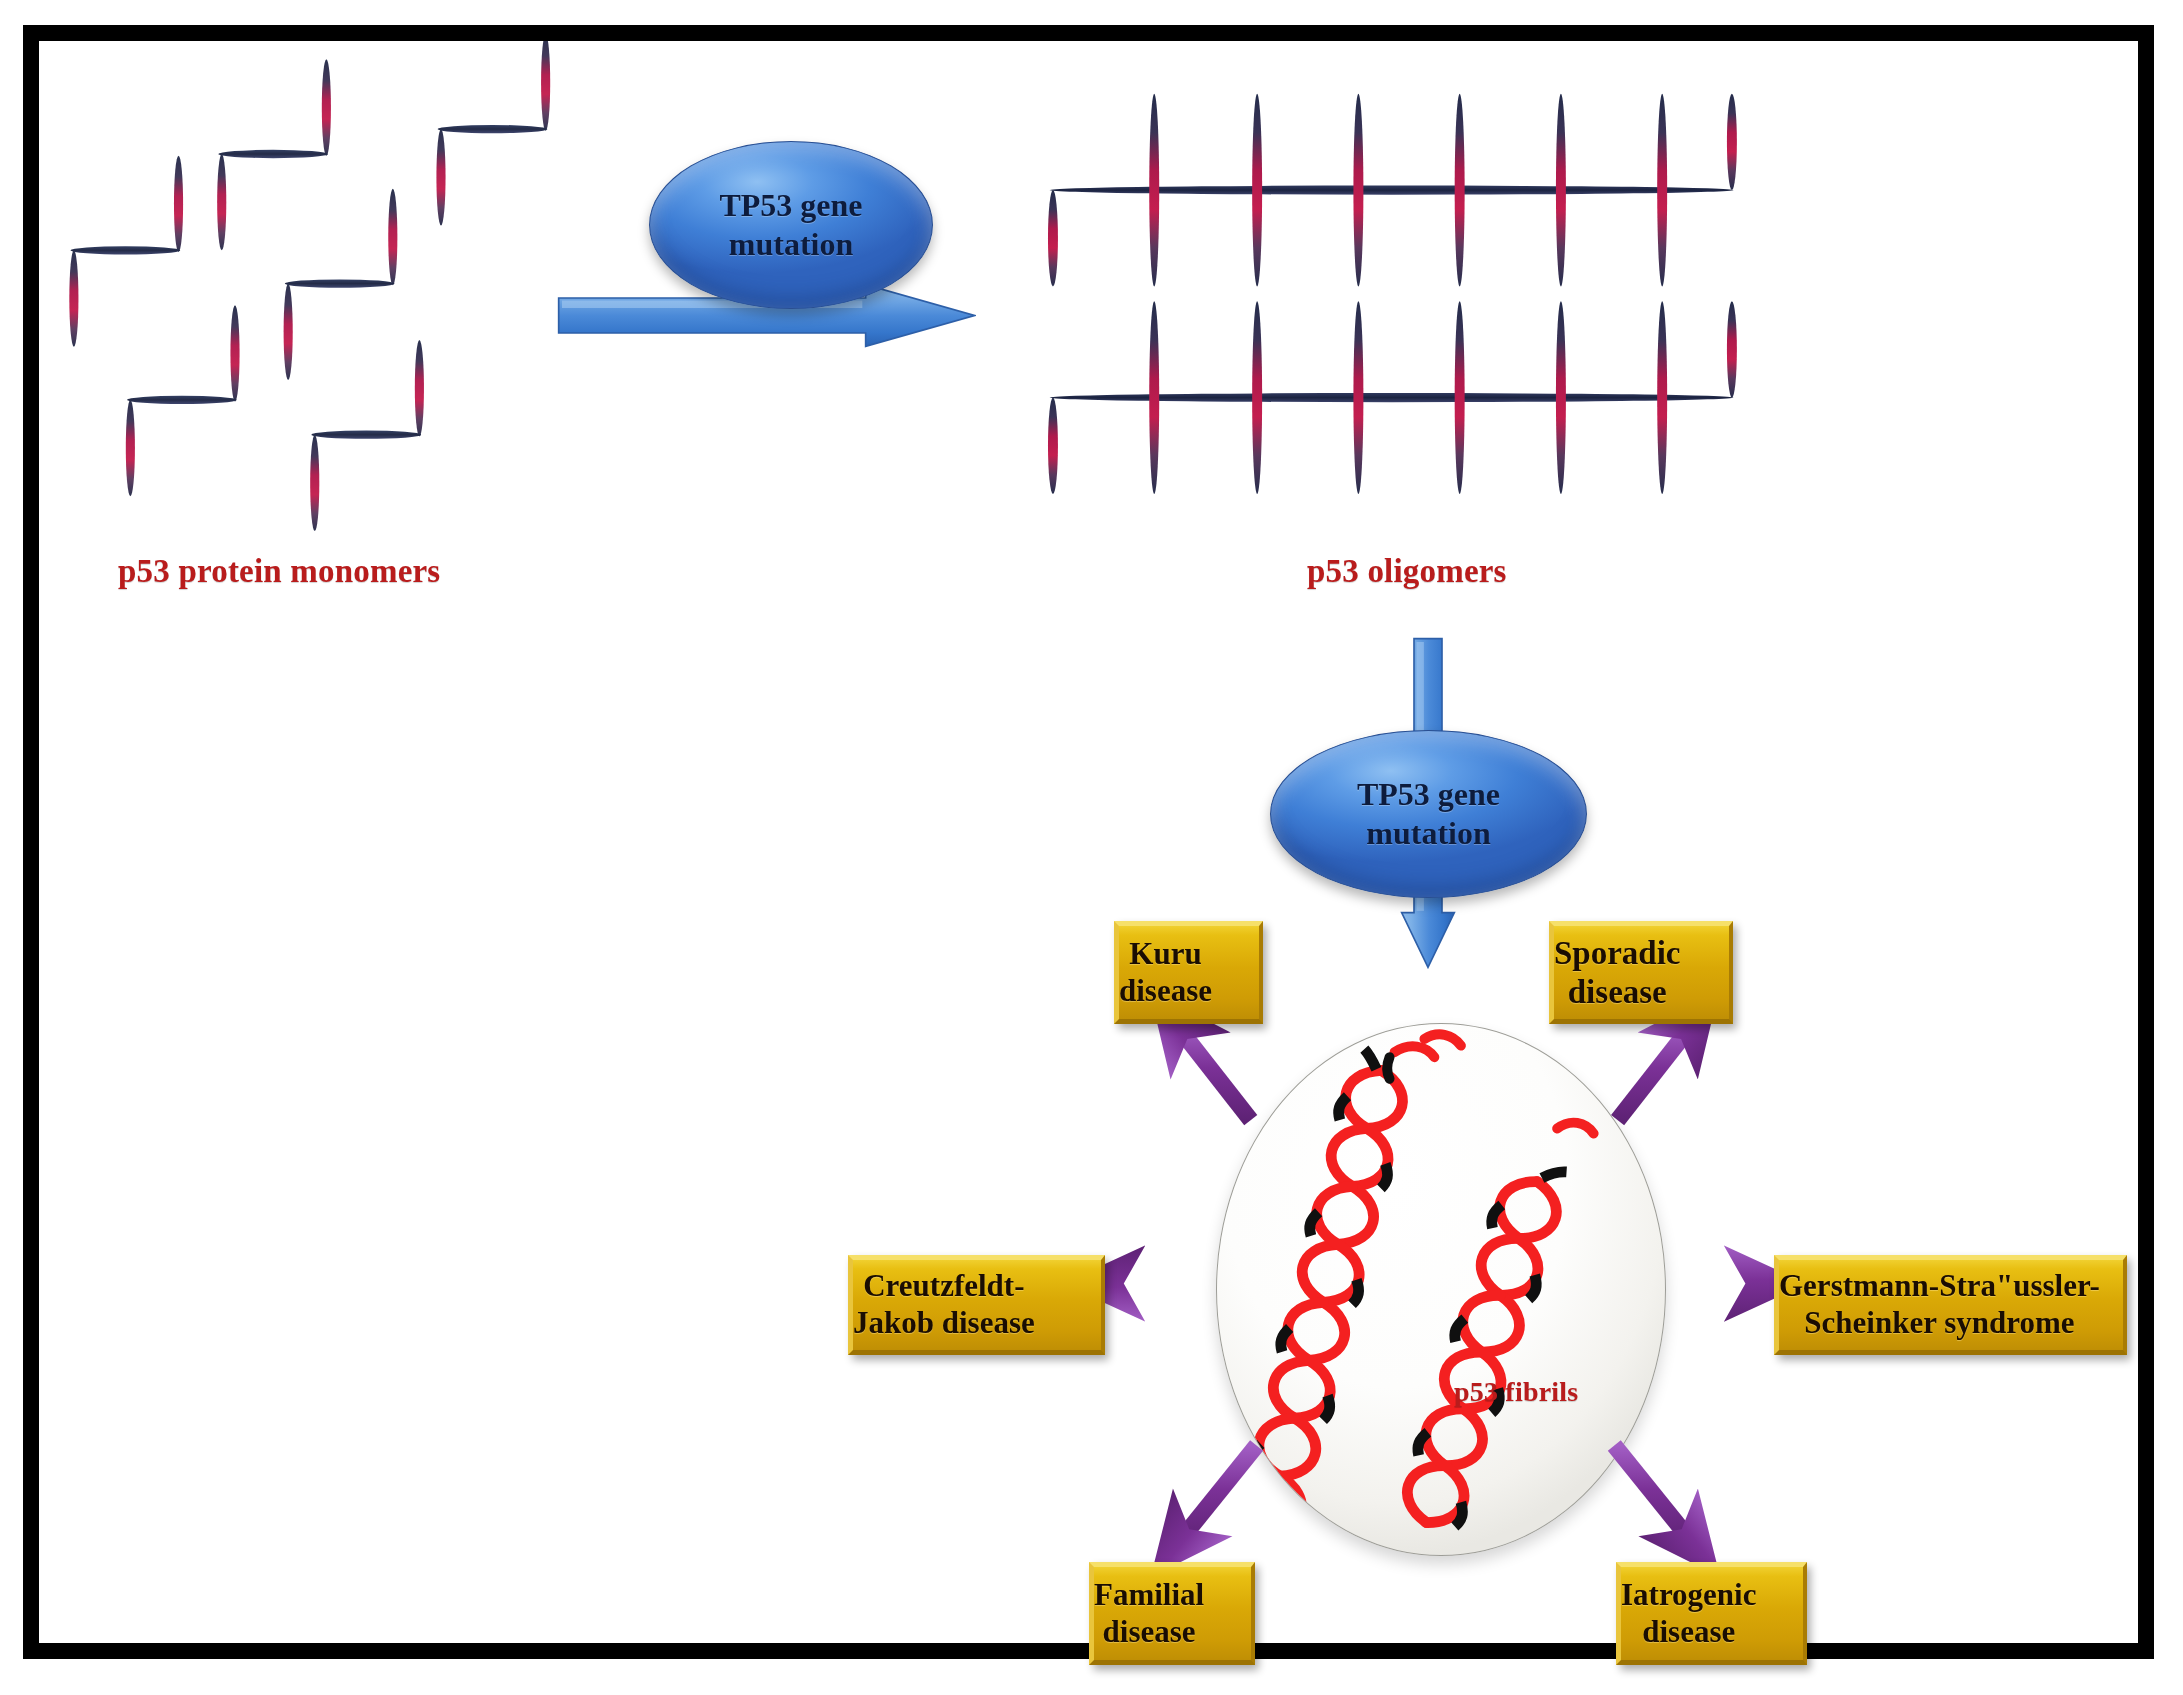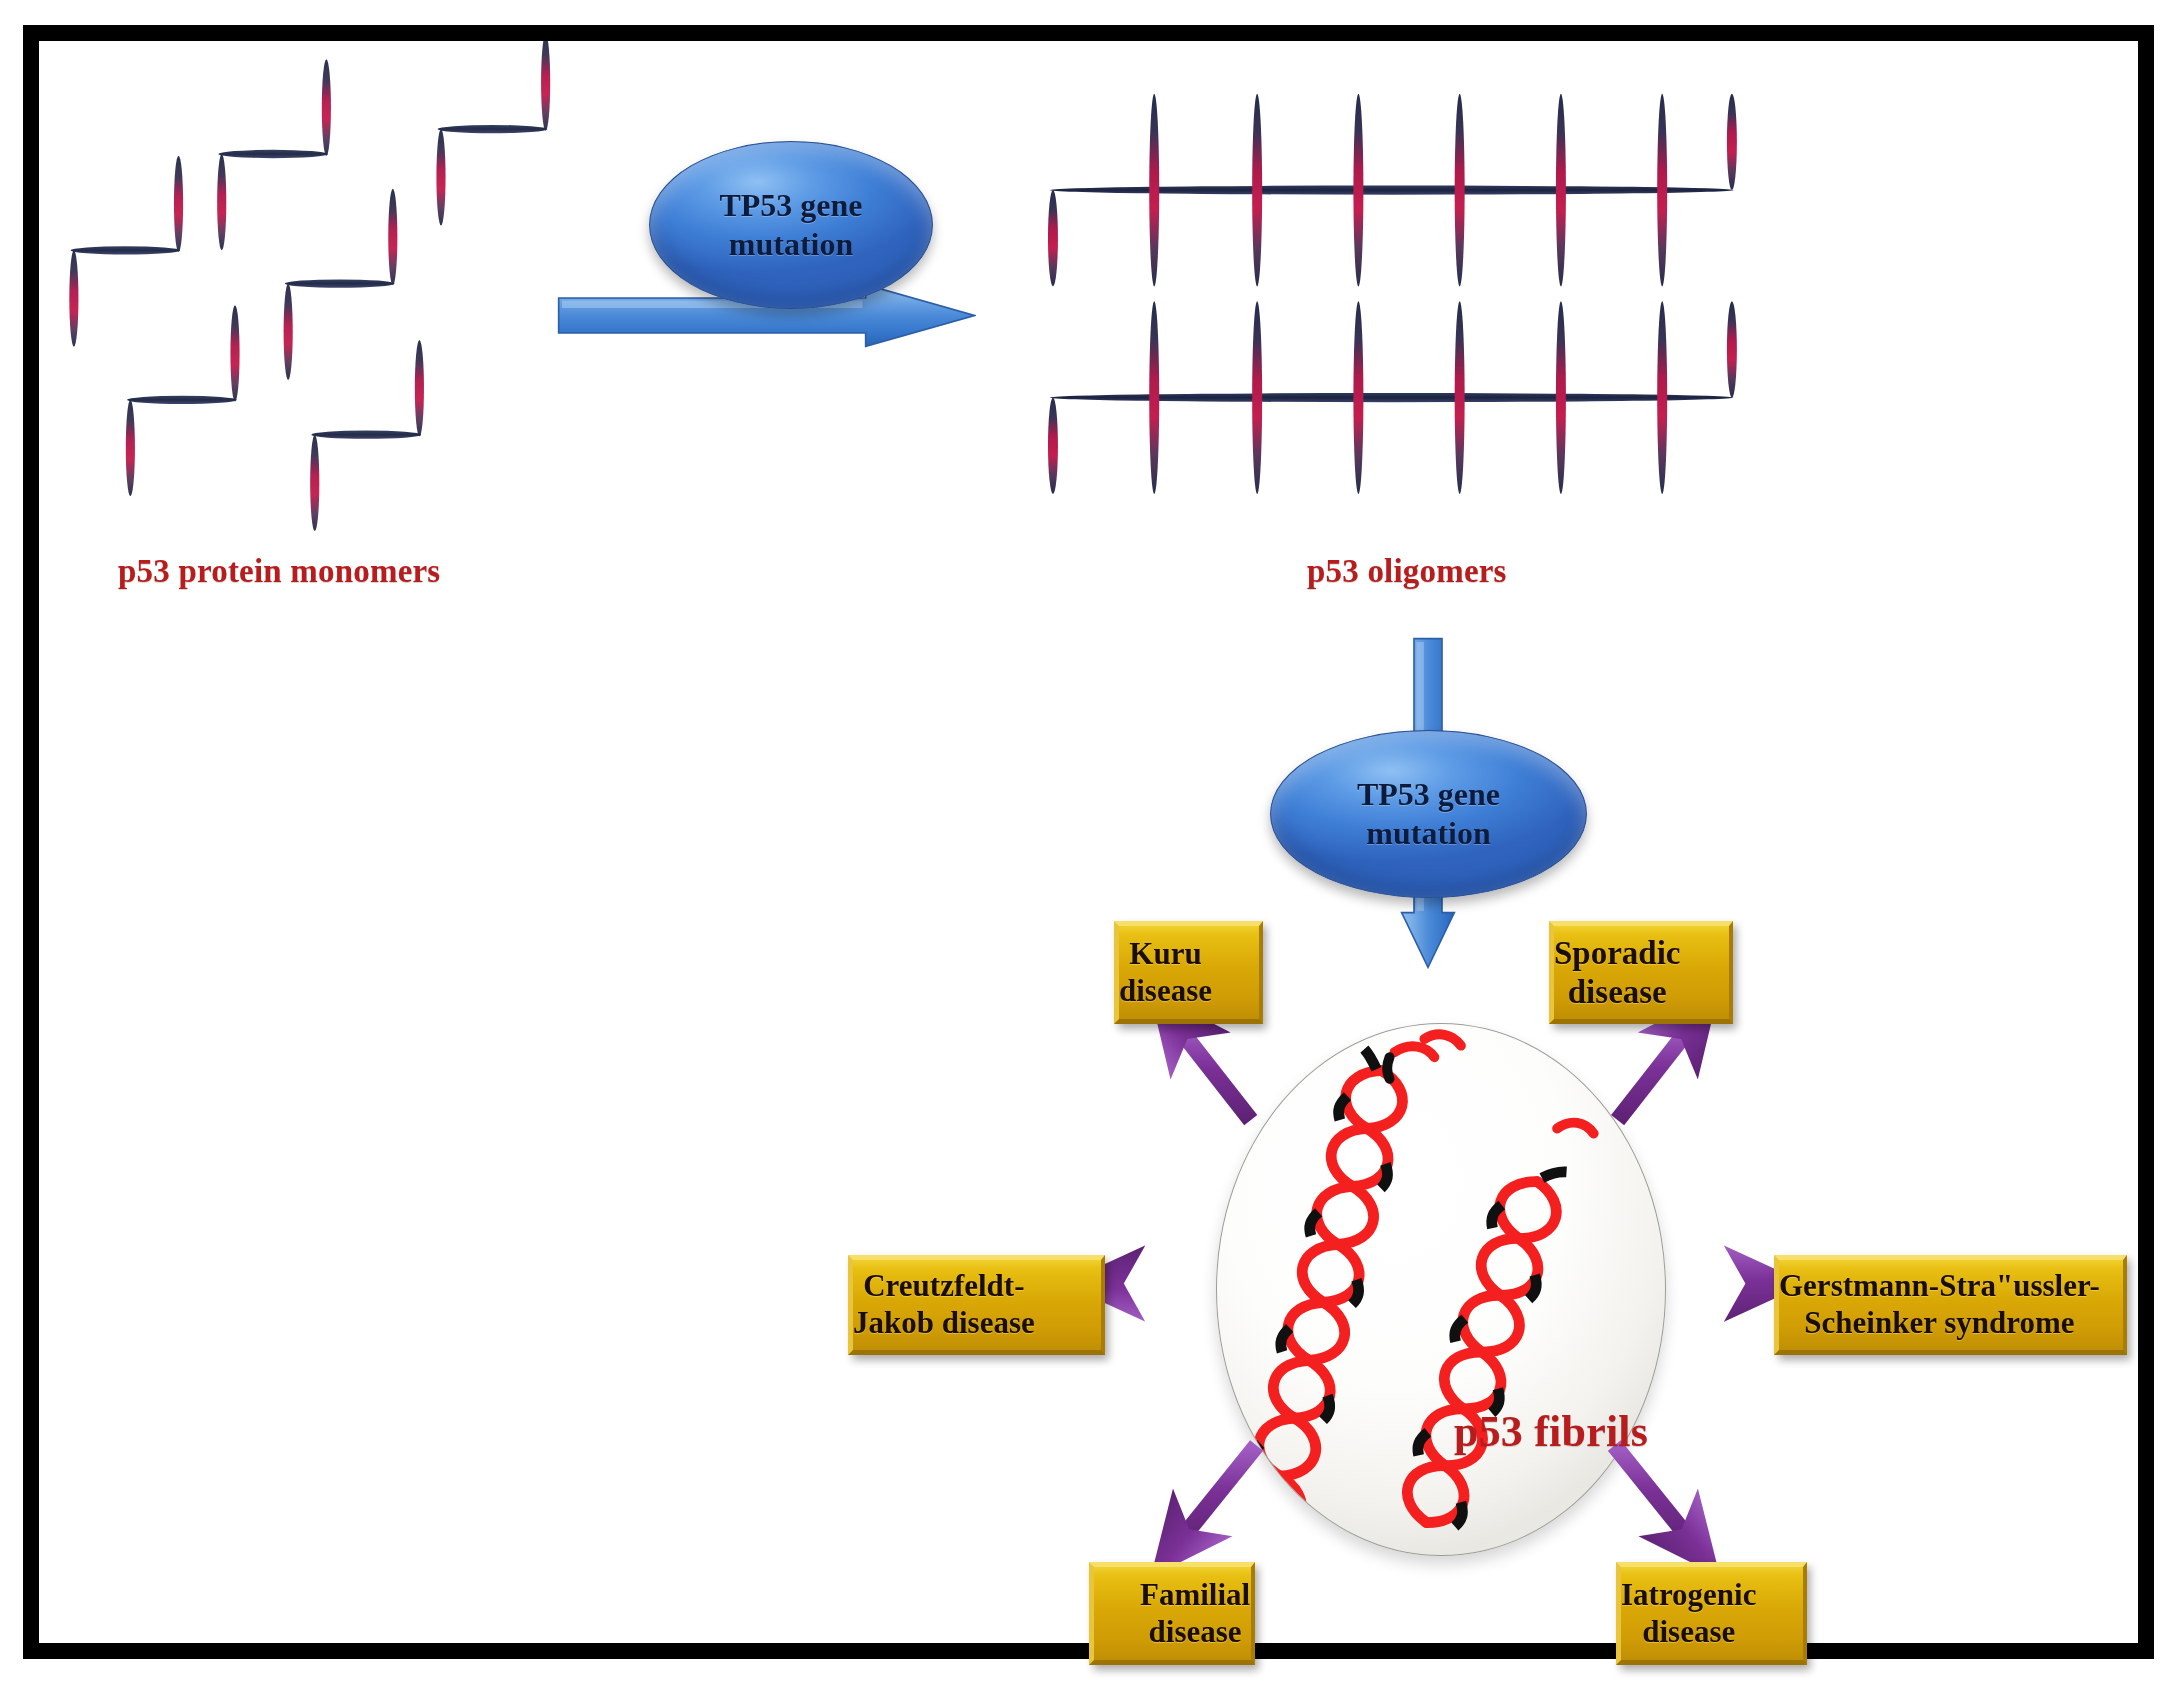--- a/index.html
+++ b/index.html
@@ -18,21 +18,21 @@
 
   
   .lbl{
     position:absolute;font-weight:bold;color:#b91c1c;
     font-family:"Liberation Serif","DejaVu Serif",serif;
     white-space:nowrap;letter-spacing:0.2px;
     text-shadow:0 0.8px 0.8px rgba(0,0,0,.18);
   }
   #lbl-monomers{left:79px;top:512px;font-size:33px;}
   #lbl-oligomers{left:1268px;top:512px;font-size:33px;}
-  #lbl-fibrils{left:1415px;top:1365px;font-size:44px;z-index:40;}
+  #lbl-fibrils{left:1415px;top:1335px;font-size:28px;z-index:40;}
 
   
   .ellipse{
     position:absolute;border-radius:50%;
     background:
       radial-gradient(ellipse 65% 55% at 38% 24%, #8fc0f2 0%, #5e9ce6 30%, #3f7fd6 62%, #2f63bd 100%);
     border:1.7px solid #2a4f91;
     box-shadow:0 6.6px 11.6px rgba(0,0,0,.28), inset 0 8.3px 18px rgba(255,255,255,.33), inset 0 -11.6px 18px rgba(20,50,110,.35);
     display:flex;align-items:center;justify-content:center;
     text-align:center;line-height:1.22;
@@ -61,21 +61,21 @@
     text-align:center;line-height:1.18;
     color:#1a0d02;font-weight:bold;
     font-family:"Liberation Serif","DejaVu Serif",serif;
     text-shadow:0 0.8px 0.8px rgba(255,230,150,.45);
     z-index:30;
   }
   #box-kuru     {left:1075px;top:880px;width:149px;height:103px;font-size:31px;}
   #box-sporadic {left:1510px;top:880px;width:184px;height:103px;font-size:33px;}
   #box-cjd      {left:809px; top:1214px;width:257px;height:100px;font-size:31px;}
   #box-gss      {left:1735px;top:1214px;width:353px;height:100px;font-size:31px;}
-  #box-familial {left:1050px;top:1521px;width:166px;height:103px;font-size:31px;padding-left:46px;}
+  #box-familial {left:1050px;top:1521px;width:166px;height:103px;font-size:31px;}
   #box-iatro    {left:1577px;top:1521px;width:191px;height:103px;font-size:31px;}
 
   
   #fibril-ellipse{
     position:absolute;left:1177px;top:982px;width:448px;height:531px;
     border-radius:50%;
     background:radial-gradient(ellipse 70% 70% at 40% 30%, #ffffff 0%, #fdfdfc 55%, #f3f2ee 86%, #e9e8e3 100%);
     border:0.8px solid #9d9d97;
     box-shadow:0 8.3px 15px rgba(0,0,0,.16);
     overflow:hidden;z-index:20;

